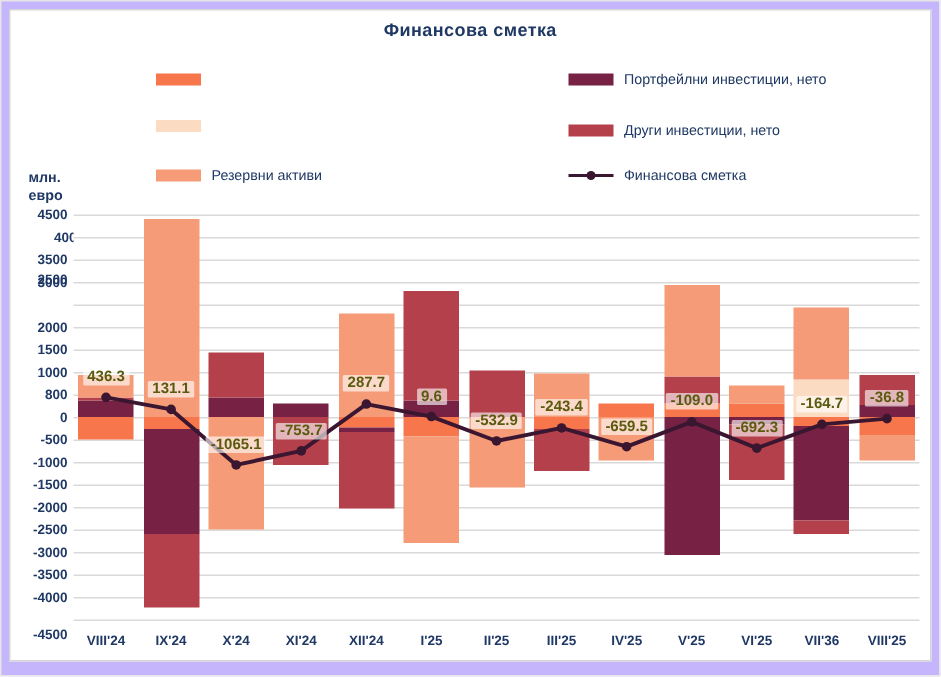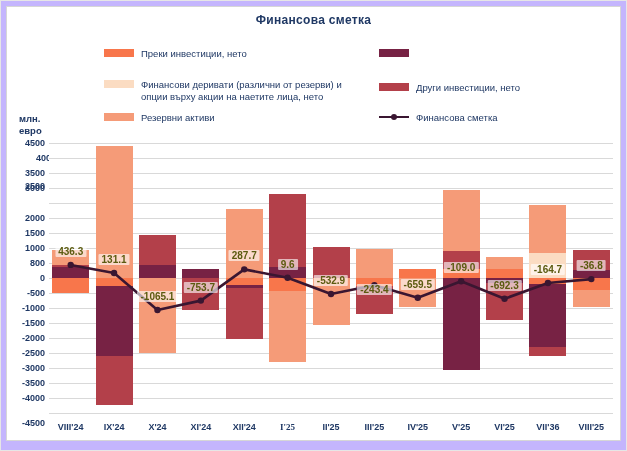--- a/index.html
+++ b/index.html
@@ -33,32 +33,31 @@
 </head>
 <body>
 
 <div id="canvas">
   <div class="chart-frame"></div>
 
   <div class="chart-title">Финансова сметка</div>
 
   <div class="legend-item" style="left:103px;top:47px;">
     <span class="legend-swatch" style="background:#f8764b;"></span>
-    <span class="legend-label">Преки инвестиции, нето</span>
   </div>
   <div class="legend-item" style="left:103px;top:78px;">
     <span class="legend-swatch" style="background:#fbdcc2;"></span>
-    <span class="legend-label">Финансови деривати (различни от резерви) и опции върху акции на наетите лица, нето</span>
   </div>
   <div class="legend-item" style="left:103px;top:111px;">
     <span class="legend-swatch" style="background:#f59b78;"></span>
     <span class="legend-label">Резервни активи</span>
   </div>
   <div class="legend-item" style="left:378px;top:47px;">
     <span class="legend-swatch" style="background:#772244;"></span>
+    <span class="legend-label">Портфейлни инвестиции, нето</span>
   </div>
   <div class="legend-item" style="left:378px;top:81px;">
     <span class="legend-swatch" style="background:#b3404a;"></span>
     <span class="legend-label">Други инвестиции, нето</span>
   </div>
   <div class="legend-item" style="left:378px;top:111px;">
     <span class="legend-line-swatch">
       <span class="l" style="background:#3a1631;"></span>
       <span class="m" style="background:#3a1631;"></span>
     </span>
@@ -173,35 +172,35 @@
         <circle cx="498.92307692307696" cy="139.941" r="3.2" fill="#3a1631"></circle>
         <circle cx="542.3076923076924" cy="136.104" r="3.2" fill="#3a1631"></circle>
       </svg>
       <div class="pt-label" style="left: 21.6923px; top: 102.911px;">436.3</div>
       <div class="pt-label" style="left: 65.0769px; top: 110.93px;">131.1</div>
       <div class="pt-label" style="left: 108.462px; top: 147.953px;">-1065.1</div>
       <div class="pt-label" style="left: 151.846px; top: 138.611px;">-753.7</div>
       <div class="pt-label" style="left: 195.231px; top: 107.369px;">287.7</div>
       <div class="pt-label" style="left: 238.615px; top: 115.712px;">9.6</div>
       <div class="pt-label" style="left: 282px; top: 131.987px;">-532.9</div>
-      <div class="pt-label" style="left: 325.385px; top: 123.302px; margin-top: 18px;">-243.4</div>
+      <div class="pt-label" style="left: 325.385px; top: 123.302px;">-243.4</div>
       <div class="pt-label" style="left: 368.769px; top: 135.785px;">-659.5</div>
       <div class="pt-label" style="left: 412.154px; top: 119.27px;">-109.0</div>
       <div class="pt-label" style="left: 455.538px; top: 136.769px;">-692.3</div>
       <div class="pt-label" style="left: 498.923px; top: 120.941px;">-164.7</div>
       <div class="pt-label" style="left: 542.308px; top: 117.104px;">-36.8</div>
     </div>
 
   <div id="xlabels">
       <div class="x-label" style="left: 44.6923px; width: 50px; top: 421px;">VIII'24</div>
       <div class="x-label" style="left: 88.0769px; width: 50px; top: 421px;">IX'24</div>
       <div class="x-label" style="left: 131.462px; width: 50px; top: 421px;">X'24</div>
       <div class="x-label" style="left: 174.846px; width: 50px; top: 421px;">XI'24</div>
       <div class="x-label" style="left: 218.231px; width: 50px; top: 421px;">XII'24</div>
-      <div class="x-label" style="left: 261.615px; width: 50px; top: 421px; font-family: Liberation Serif, serif;">I'25</div>
+      <div class="x-label" style="left: 261.615px; width: 50px; top: 421px;">I'25</div>
       <div class="x-label" style="left: 305px; width: 50px; top: 421px;">II'25</div>
       <div class="x-label" style="left: 348.385px; width: 50px; top: 421px;">III'25</div>
       <div class="x-label" style="left: 391.769px; width: 50px; top: 421px;">IV'25</div>
       <div class="x-label" style="left: 435.154px; width: 50px; top: 421px;">V'25</div>
       <div class="x-label" style="left: 478.538px; width: 50px; top: 421px;">VI'25</div>
       <div class="x-label" style="left: 521.923px; width: 50px; top: 421px;">VII'36</div>
       <div class="x-label" style="left: 565.308px; width: 50px; top: 421px;">VIII'25</div>
     </div>
 </div>
 

